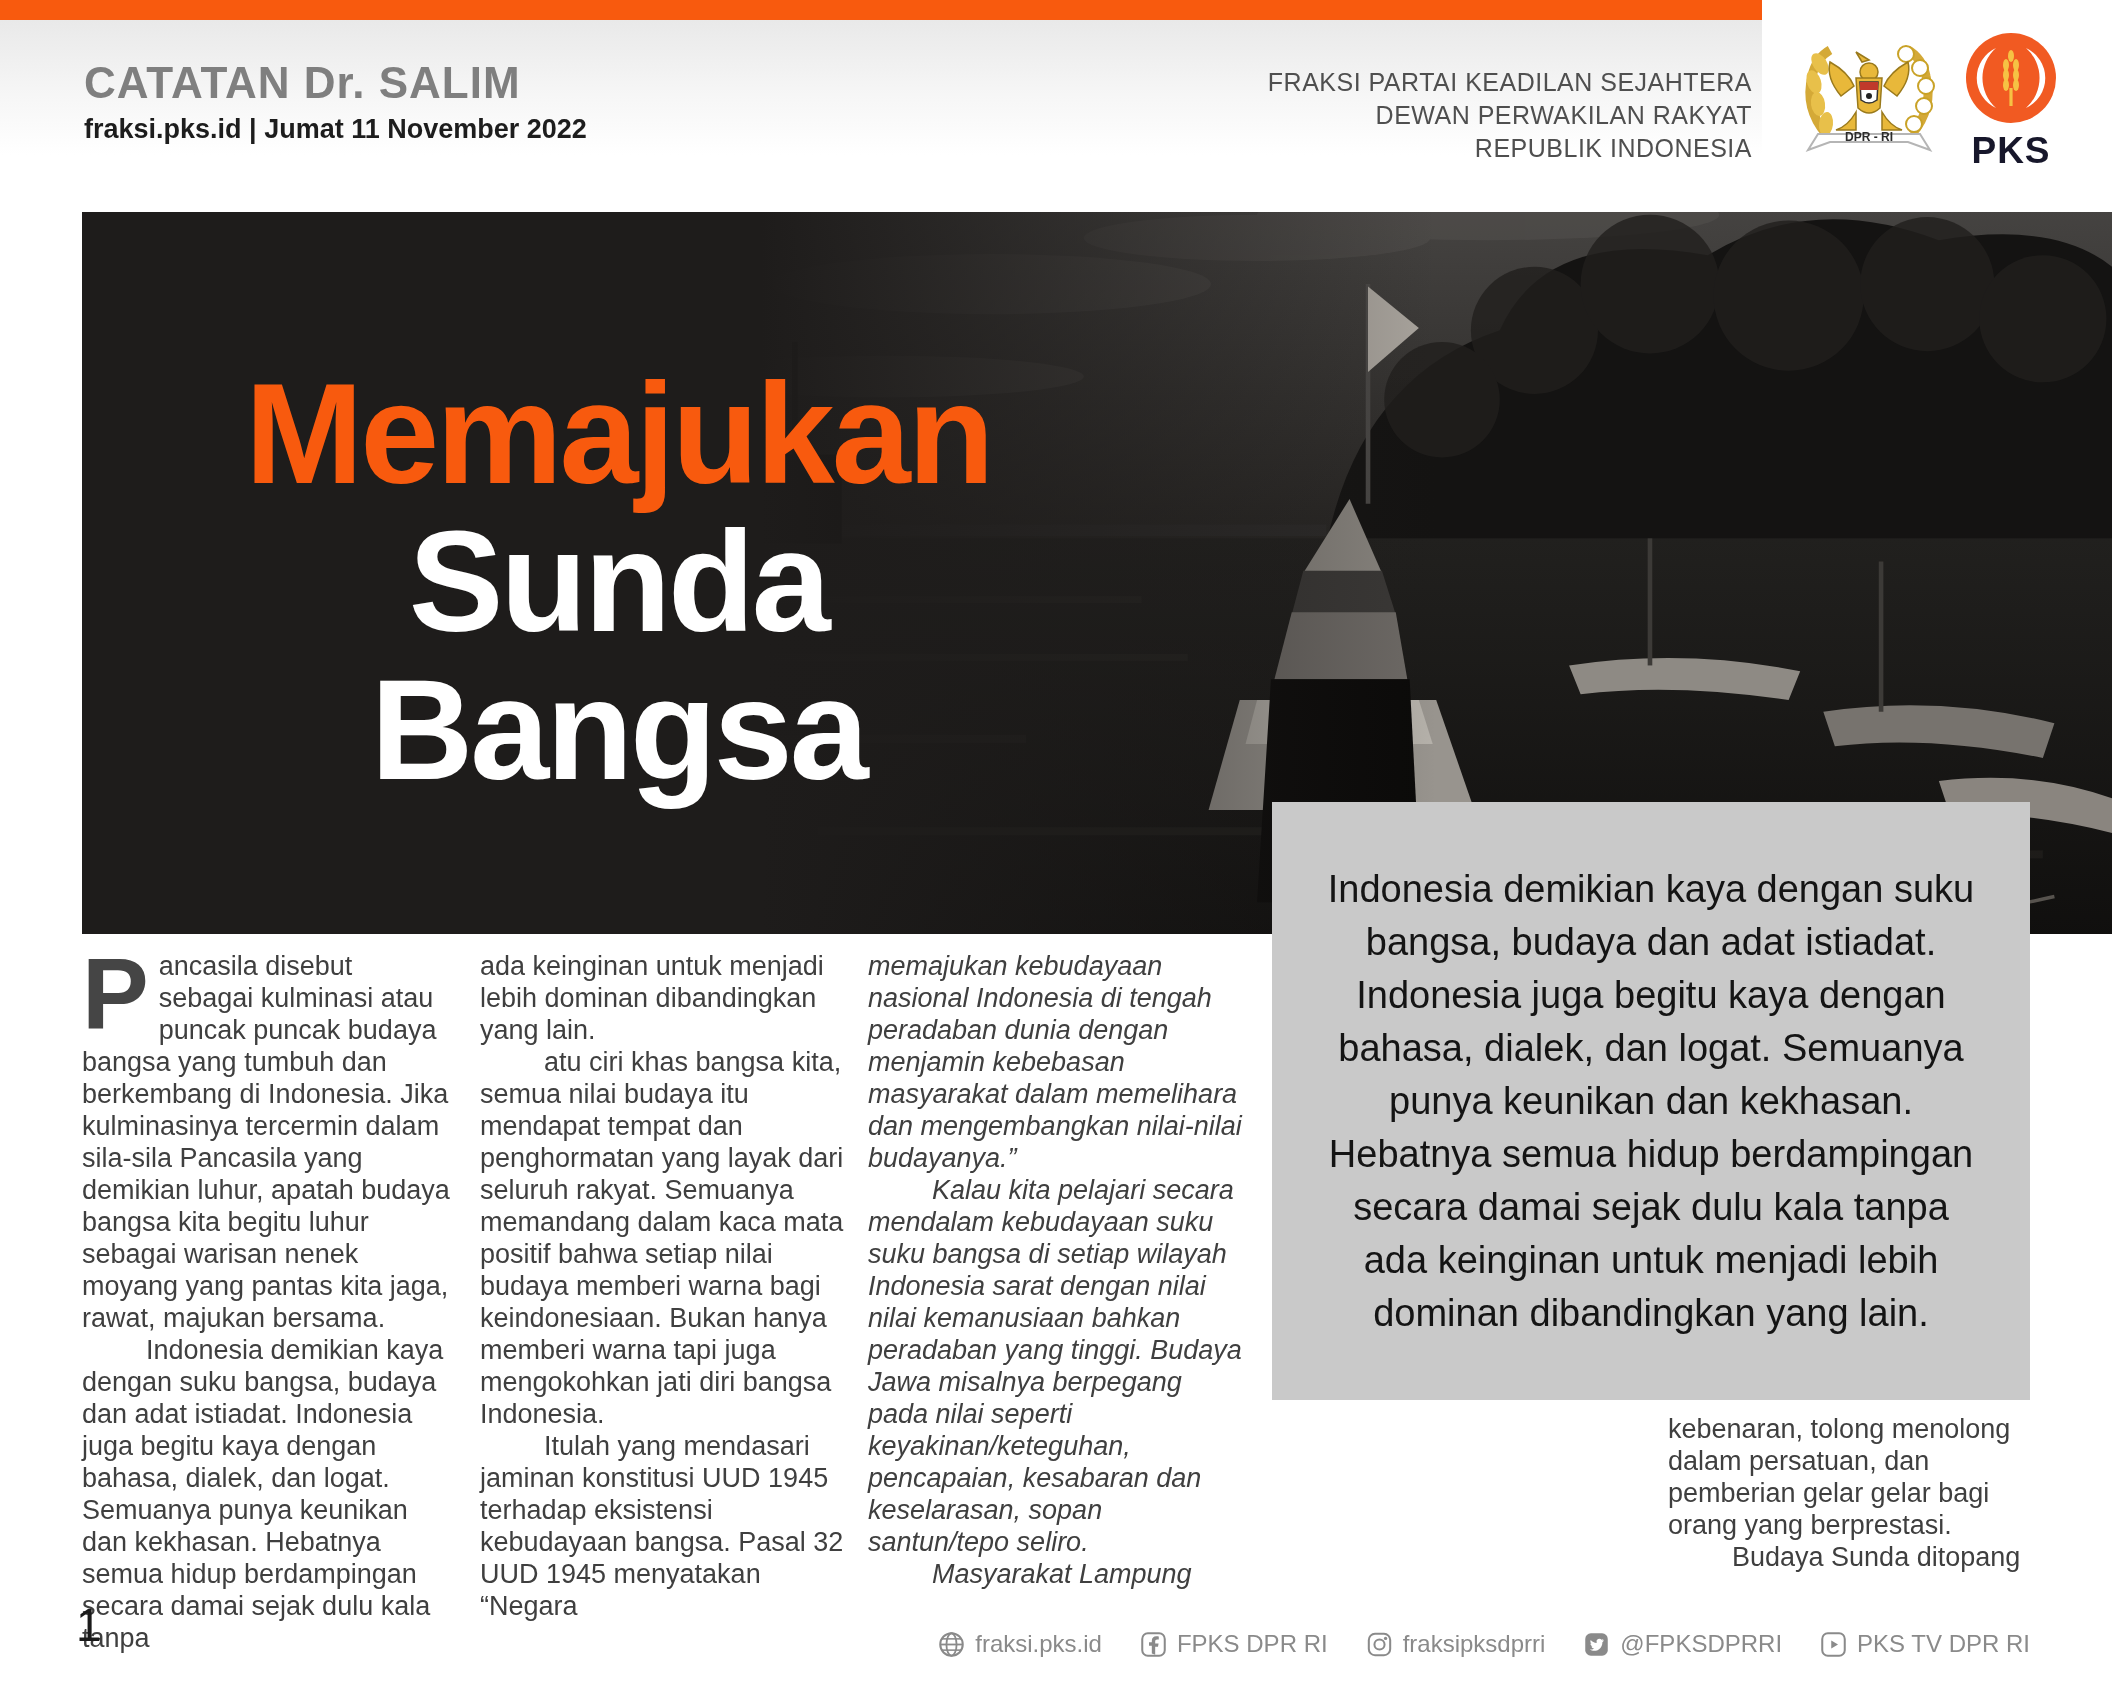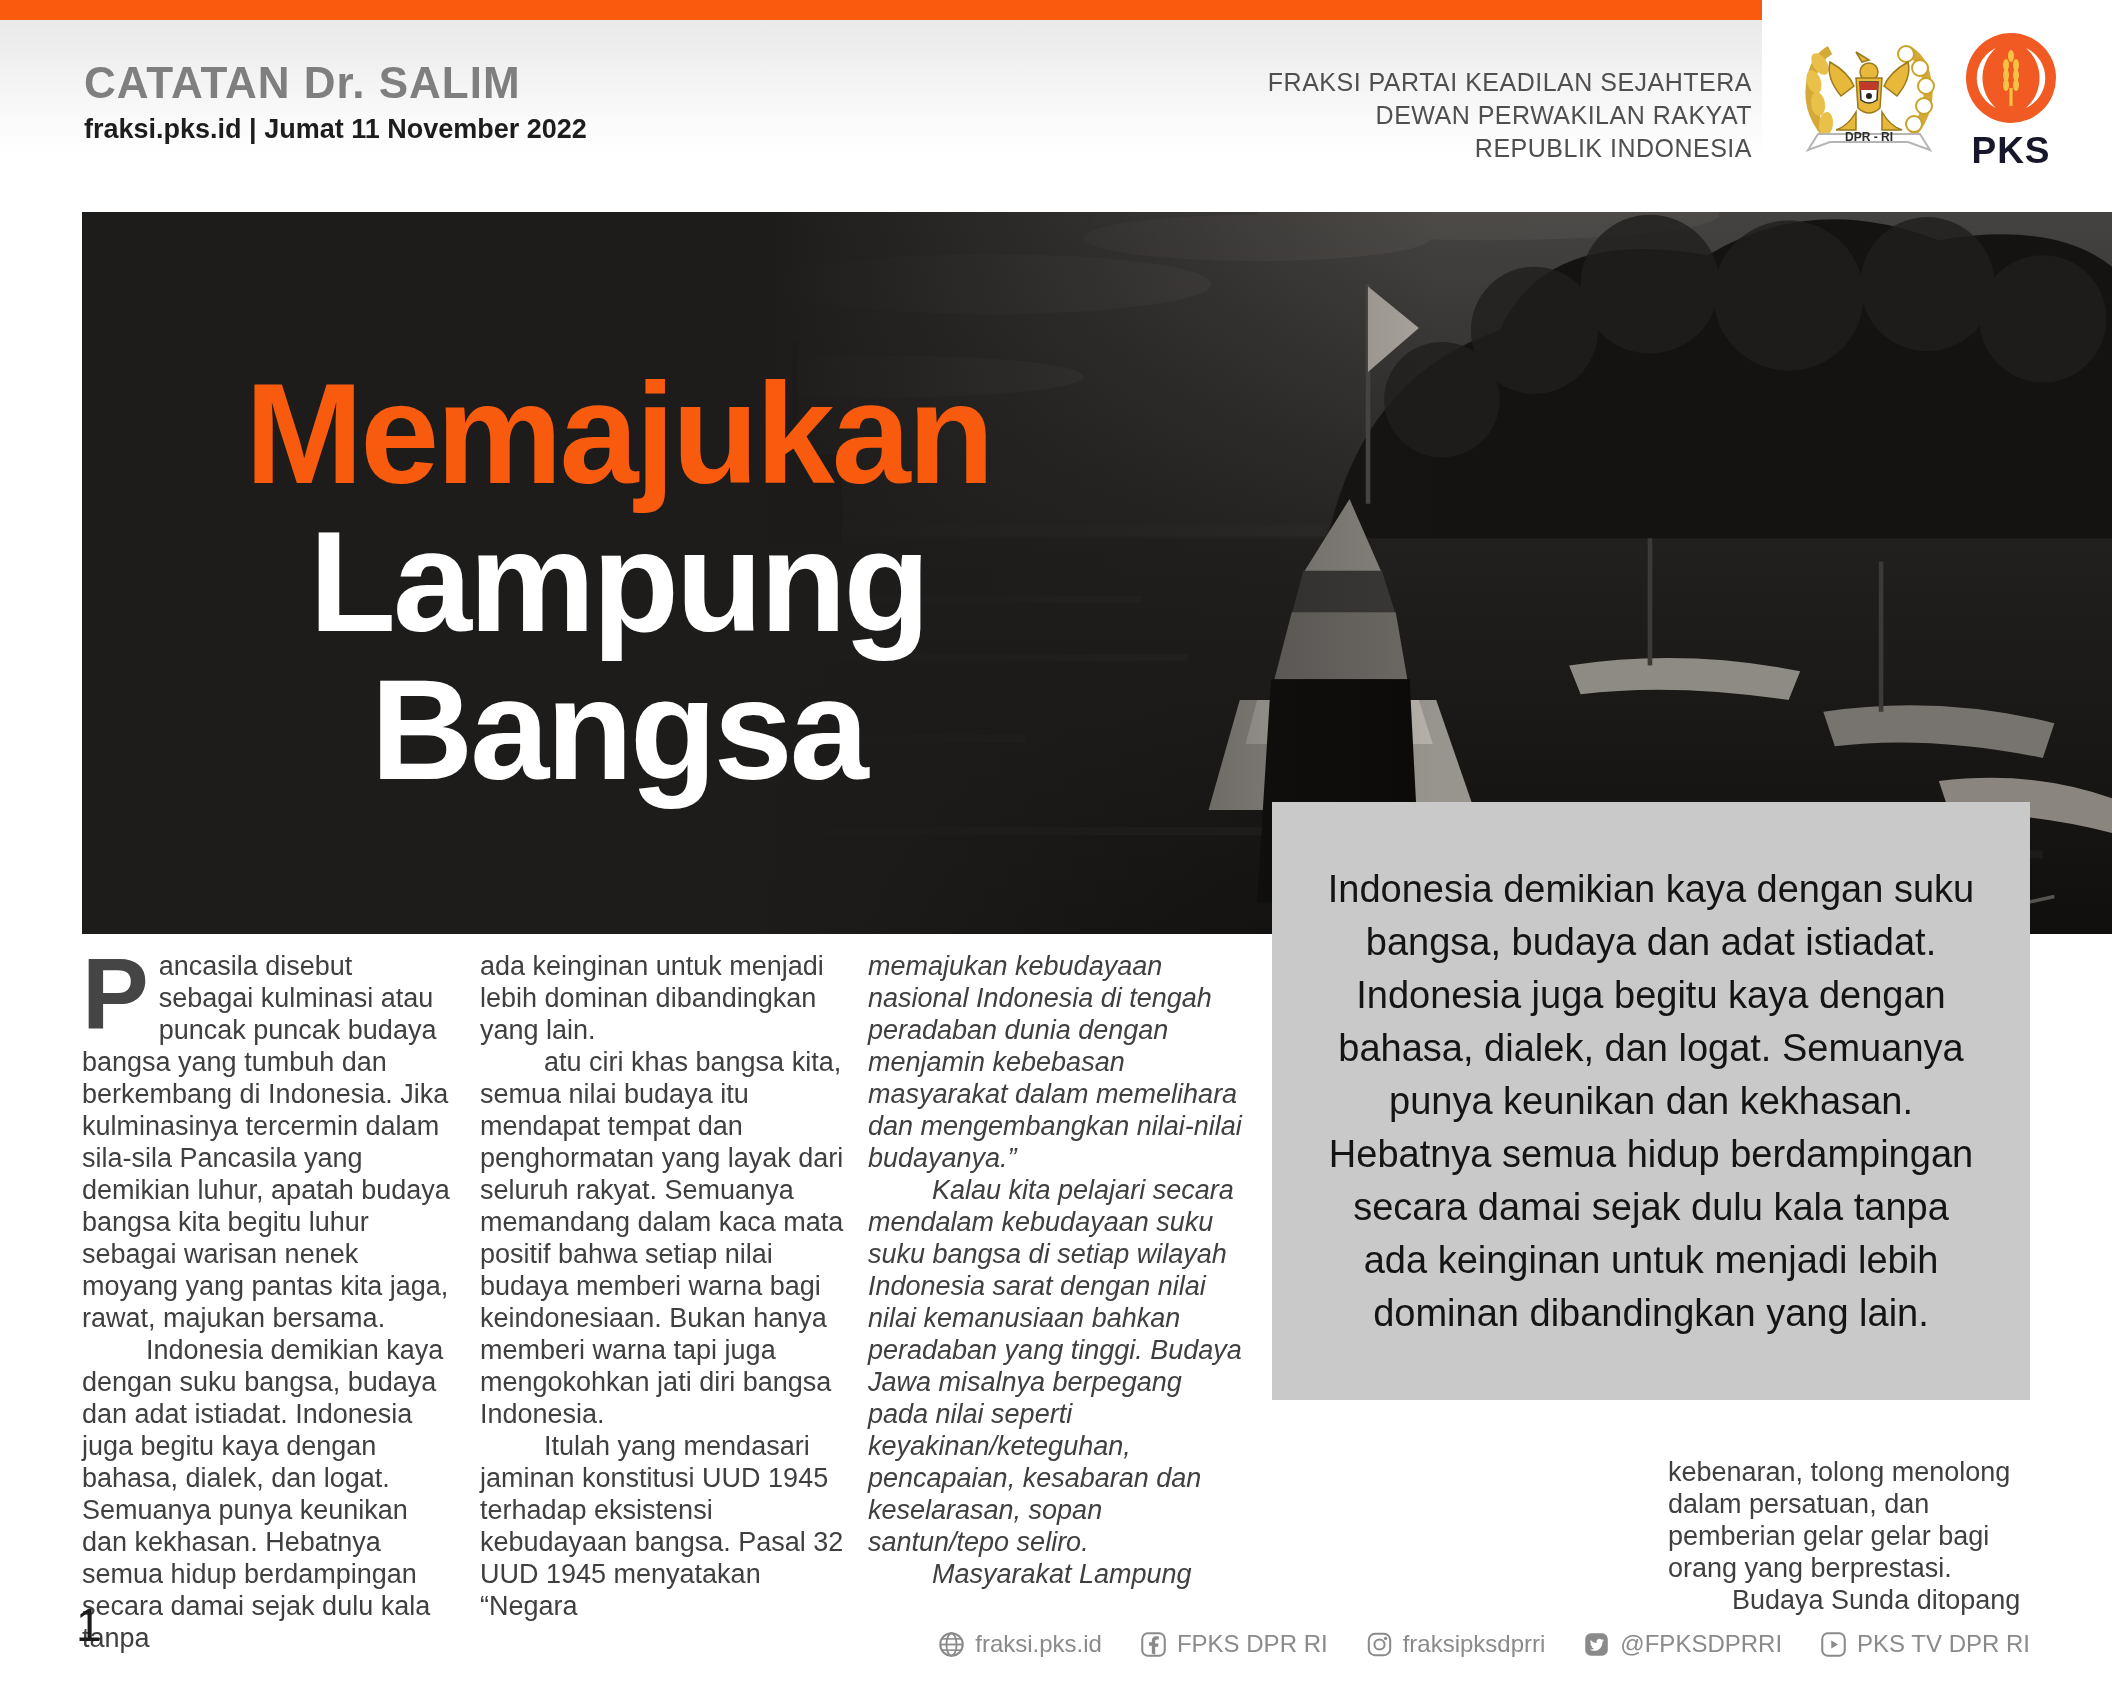--- a/index.html
+++ b/index.html
@@ -40,21 +40,21 @@
       display:flex; align-items:center; justify-content:center; padding:40px 46px; }
   .quote-text { font-size:38px; line-height:53px; color:#141414; text-align:center; }
 
   
   .col { position:absolute; color:#3f3f3f; font-size:27px; line-height:32px; text-align:left; }
   .col p.indent { text-indent:64px; }
   .col1 { left:82px;  top:950px; width:370px; }
   .col2 { left:480px; top:950px; width:372px; }
   .col3 { left:868px; top:950px; width:378px;font-style:italic; }
   .col4 { left:1272px; top:1444px; width:378px; }
-  .col5 { left:1668px; top:1456px; width:364px; }
+  .col5 { left:1668px; top:1413px; width:364px; }
 
   .dropcap { float:left; font-size:100px; line-height:82px; font-weight:bold; color:#454545;
       padding-right:10px; padding-top:2px; }
 
   
   .page-number { position:absolute; left:76px; top:1598px; font-size:46px; color:#1a1a1a; font-weight:normal; }
   .footer-social { position:absolute; right:82px; top:1630px; display:flex; gap:38px; align-items:center;
       color:#8a8a8a; font-size:24px; }
   .footer-item { display:flex; align-items:center; gap:10px; }
   .footer-item svg { display:block; }
@@ -204,21 +204,21 @@
         <line x1="656" y1="300" x2="656" y2="110" stroke="#4a4846" stroke-width="4"></line>
         <path d="M656,112 L700,148 L656,186 Z" fill="#a9a49d"></path>
 
         <path d="M650,650 Q930,712 1250,640" fill="none" stroke="#57534e" stroke-width="3"></path>
         <path d="M700,660 Q1000,730 1300,680" fill="none" stroke="#47443f" stroke-width="3"></path>
       </svg>
     </div>
     <div class="hero-fade"></div>
     <div class="hero-title">
       <div class="l1">Memajukan</div>
-      <div class="l2">Lampung</div>
+      <div class="l2">Sunda</div>
       <div class="l3">Bangsa</div>
     </div>
   </div>
 
   <div class="quote-box">
     <div class="quote-text">Indonesia demikian kaya dengan suku bangsa, budaya dan adat istiadat. Indonesia juga begitu kaya dengan bahasa, dialek, dan logat. Semuanya punya keunikan dan kekhasan. Hebatnya semua hidup berdampingan secara damai sejak dulu kala tanpa ada keinginan untuk menjadi lebih dominan dibandingkan yang lain.</div>
   </div>
 
   <div class="col col1">
     <p><span class="dropcap">P</span><span>ancasila disebut sebagai kulminasi atau puncak puncak budaya bangsa yang tumbuh dan berkembang di Indonesia. Jika kulminasinya tercermin dalam sila-sila Pancasila yang demikian luhur, apatah budaya bangsa kita begitu luhur sebagai warisan nenek moyang yang pantas kita jaga, rawat, majukan bersama.</span></p>

